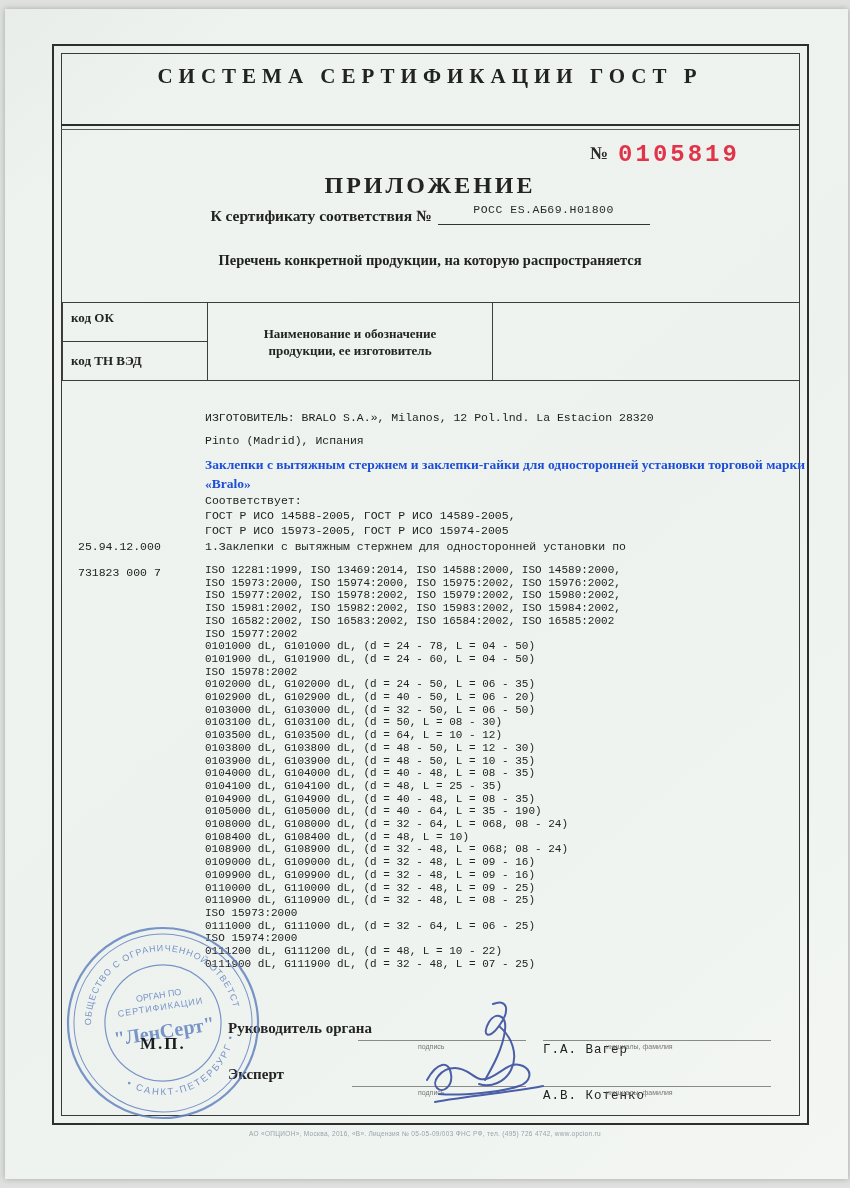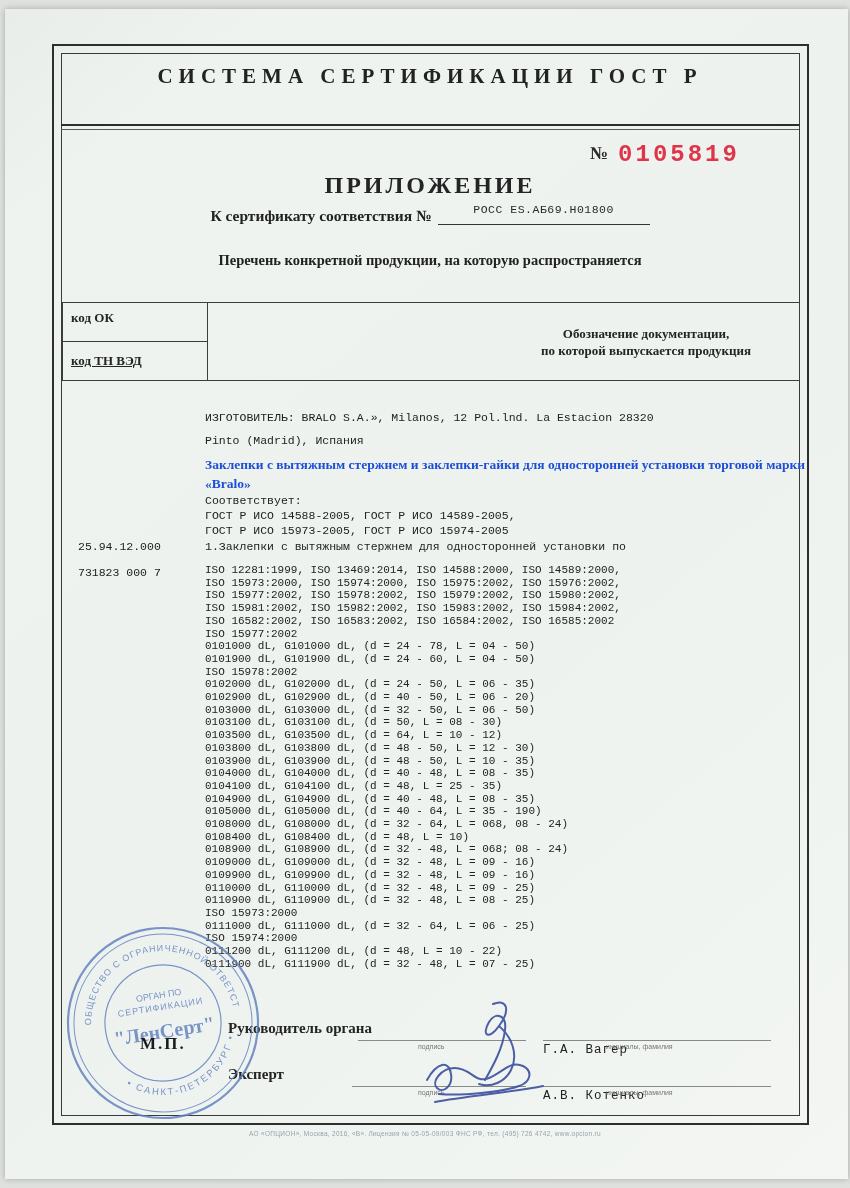--- a/index.html
+++ b/index.html
@@ -29,21 +29,21 @@
   .cert-underline{display:inline-block;width:212px;border-bottom:1.3px solid #333;
                   margin-left:6px;text-align:center;}
   .cert-underline .val{font-family:"Liberation Mono",monospace;font-size:11.5px;color:#2a2a2a;
                        position:relative;top:-7px;letter-spacing:.5px;}
   .sub1{top:252px;font-size:14.5px;font-weight:bold;color:#222;}
   .sub2{top:272px;font-size:14.5px;font-weight:bold;color:#222;}
   .spec-table{top:302px;left:62px;width:736px;height:77px;border:1.2px solid #3d3d3d;
               display:grid;grid-template-columns:145px 285px 1fr;grid-template-rows:1fr 1fr;}
   .spec-table .c1a{grid-column:1;grid-row:1;border-right:1.2px solid #3d3d3d;
                    border-bottom:1.2px solid #3d3d3d;padding:6px 0 0 8px;}
-  .spec-table .c1b{grid-column:1;grid-row:2;border-right:1.2px solid #3d3d3d;padding:10px 12px 0 8px;text-decoration:underline;}
+  .spec-table .c1b{grid-column:1;grid-row:2;border-right:1.2px solid #3d3d3d;padding:10px 12px 0 8px;}
   .spec-table .c2{grid-column:2;grid-row:1/3;border-right:1.2px solid #3d3d3d;
                   display:flex;align-items:center;justify-content:center;text-align:center;}
   .spec-table .c3{grid-column:3;grid-row:1/3;display:flex;align-items:center;
                   justify-content:center;text-align:center;}
   .spec-table .cell-txt{font-size:13px;font-weight:bold;color:#242424;white-space:pre-line;line-height:17px;}
   .mono{font-family:"Liberation Mono",monospace;color:#222;}
   .manu{top:406px;left:205px;font-size:11.5px;line-height:23px;white-space:pre;}
   .prod{top:456px;left:205px;font-size:13.5px;font-weight:bold;line-height:18.5px;color:#1d4ed8;}
   .conform{top:493px;left:205px;font-size:11.5px;line-height:15px;white-space:pre;}
   .item1{top:540px;left:205px;font-size:11.5px;white-space:nowrap;}
@@ -81,23 +81,23 @@
   <div class="abs certline">
     <span class="lbl">К сертификату соответствия №</span>
     <span class="cert-underline"><span class="val">РОСС ES.АБ69.Н01800</span></span>
   </div>
 
   <div class="abs center-band sub1">Перечень конкретной продукции,  на которую распространяется</div>
 
   <div class="abs spec-table">
     <div class="c1a cell-txt">код ОК</div>
     <div class="c1b cell-txt">код ТН ВЭД</div>
-    <div class="c3">
-        <span class="cell-txt">Обозначение документации,
-по которой выпускается продукция</span>
+    <div class="c2">
+        <span class="cell-txt">Наименование и обозначение
+продукции, ее изготовитель</span>
       </div>
   </div>
 
   <div class="abs mono manu">ИЗГОТОВИТЕЛЬ: BRALO S.A.», Milanos, 12 Pol.lnd. La Estacion 28320
 Pinto (Madrid), Испания</div>
   <div class="abs prod">Заклепки с вытяжным стержнем и заклепки-гайки для односторонней установки
 торговой марки «Bralo»</div>
   <div class="abs mono conform">Соответствует:
 ГОСТ Р ИСО 14588-2005, ГОСТ Р ИСО 14589-2005,
 ГОСТ Р ИСО 15973-2005, ГОСТ Р ИСО 15974-2005</div>

